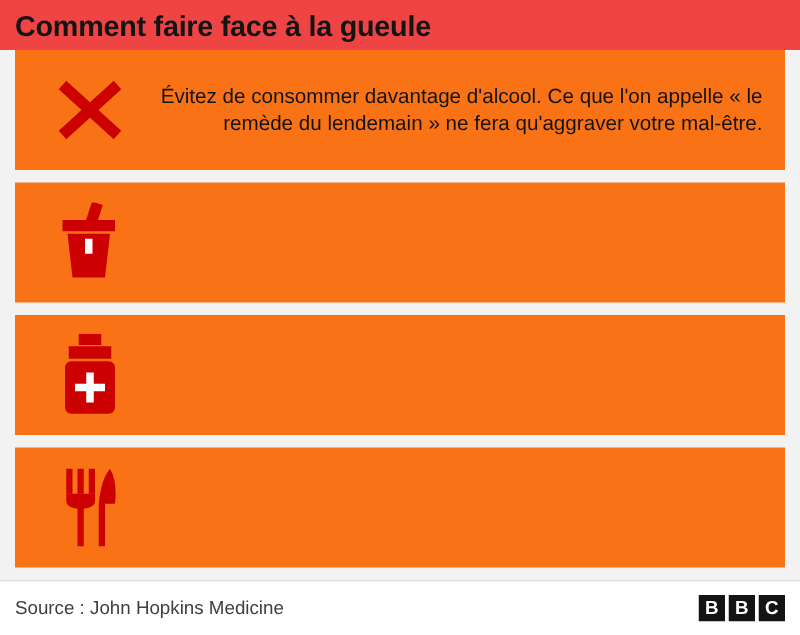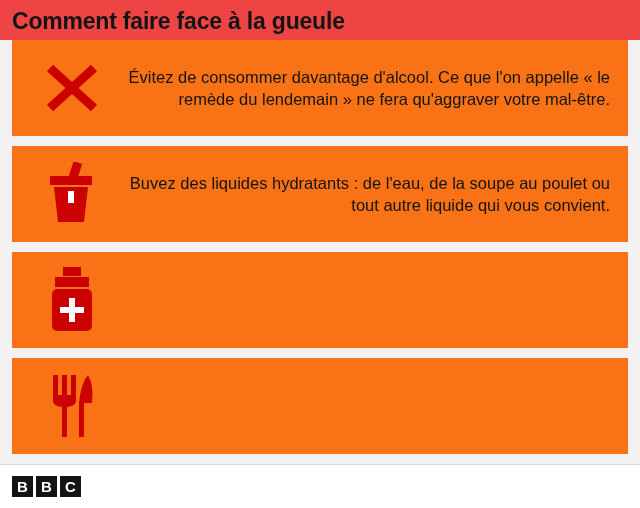--- a/index.html
+++ b/index.html
@@ -120,21 +120,20 @@
 
     <div class="card">
       <div class="icon-cell">
         <svg width="54" height="64" viewBox="0 0 54 64" aria-hidden="true">
           <rect x="26" y="0" width="9" height="16" fill="#cc0000" transform="rotate(18 30 8)"></rect>
           <rect x="5" y="14" width="42" height="9" fill="#cc0000"></rect>
           <path d="M9 25 L43 25 L39 60 L13 60 Z" fill="#cc0000"></path>
           <rect x="23" y="29" width="6" height="12" fill="#ffffff"></rect>
         </svg>
       </div>
-      <div class="card-text">Buvez des liquides hydratants : de l'eau, de la soupe au poulet ou tout autre liquide qui vous convient.</div>
     </div>
 
     <div class="card">
       <div class="icon-cell">
         <svg width="52" height="66" viewBox="0 0 52 66" aria-hidden="true">
           <rect x="17" y="0" width="18" height="9" fill="#cc0000"></rect>
           <rect x="9" y="10" width="34" height="10" fill="#cc0000"></rect>
           <rect x="6" y="22" width="40" height="42" rx="5" fill="#cc0000"></rect>
           <rect x="23" y="31" width="6" height="24" fill="#ffffff"></rect>
           <rect x="14" y="40" width="24" height="6" fill="#ffffff"></rect>
@@ -150,20 +149,21 @@
           <rect x="23" y="2" width="5" height="20" fill="#cc0000"></rect>
           <path d="M5 22 L28 22 L28 28 Q28 33 19 34 L19 64 L14 64 L14 34 Q5 33 5 28 Z" fill="#cc0000"></path>
           <path d="M40 2 Q46 12 44 30 L36 30 L36 64 L31 64 L31 30 Q33 10 40 2 Z" fill="#cc0000"></path>
         </svg>
       </div>
     </div>
 
   </div>
 
   <div class="footer">
+    <div class="source">Source : John Hopkins Medicine</div>
     <div class="bbc-logo">
       <span>B</span>
       <span>B</span>
       <span>C</span>
     </div>
   </div>
 
 </div>
 
 </body></html>

